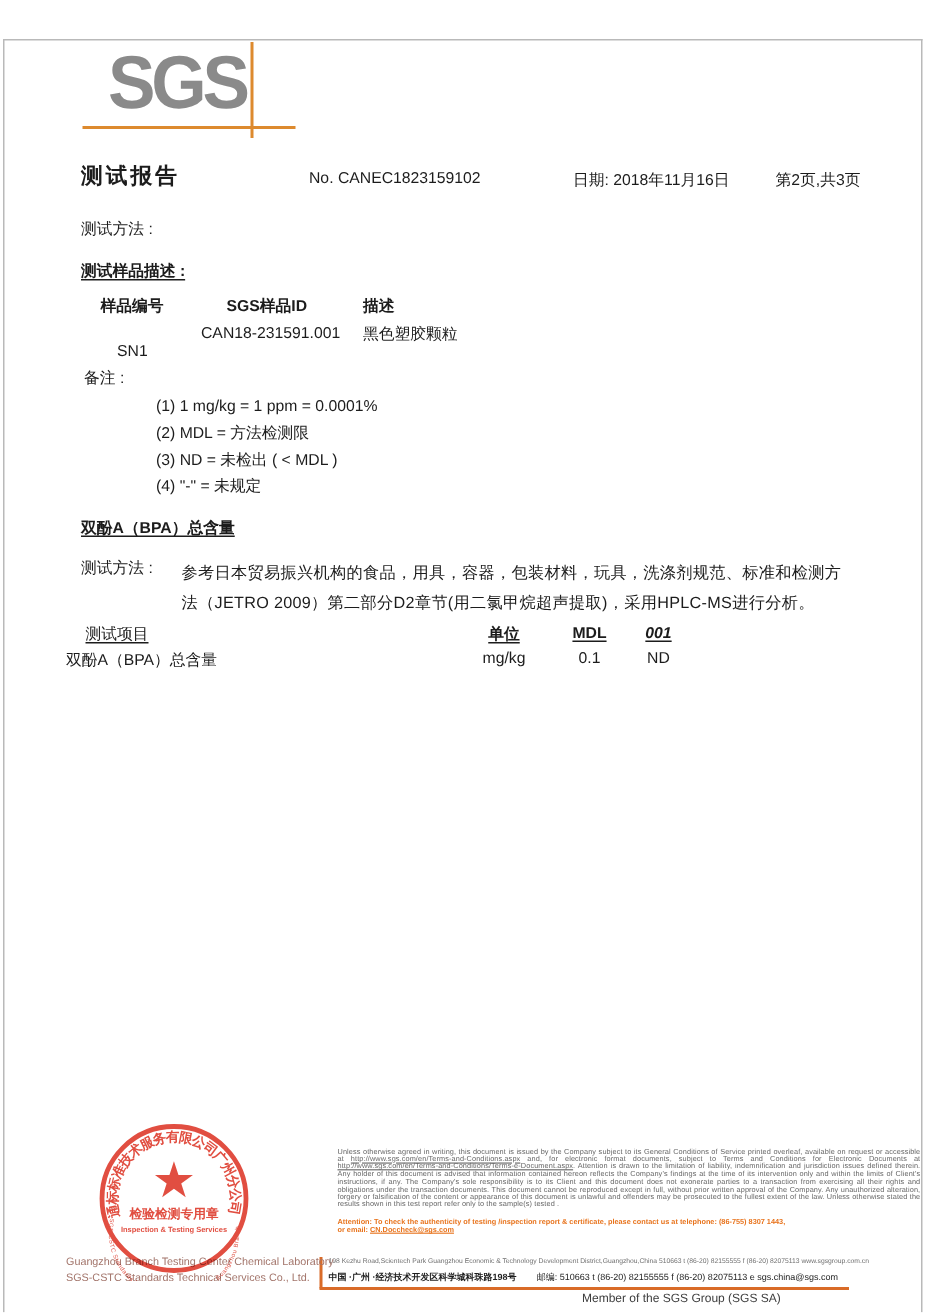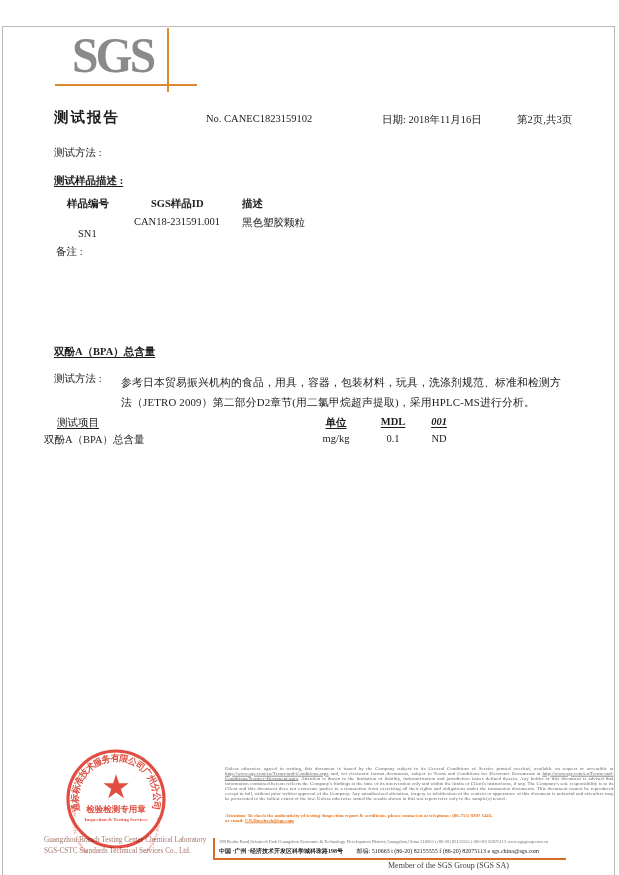--- a/index.html
+++ b/index.html
@@ -1,18 +1,18 @@
 <!DOCTYPE html>
 <html><head>
 <meta charset="utf-8">
 <style>
   html,body { margin:0; padding:0; background:#ffffff; }
   .page {
     position:relative; width:619px; height:875px; background:#ffffff;
-    font-family:Liberation Serif, serif; color:#1c1c1c;
+    font-family:Liberation Sans, sans-serif; color:#1c1c1c;
     overflow:hidden;
   }
   .abs { position:absolute; }
   .page-border {
     left:2px; top:26px; width:613px; height:849px;
     border-left:1px solid #b9b9b9; border-top:1px solid #b9b9b9; border-right:1px solid #b9b9b9;
     box-sizing:border-box;
   }
   
   .logo-text {
@@ -98,20 +98,26 @@
   <div class="abs t b u sample-title">测试样品描述 :</div>
 
   <div class="abs t b st-h1">样品编号</div>
   <div class="abs t b st-h2">SGS样品ID</div>
   <div class="abs t b st-h3">描述</div>
   <div class="abs t st-c1">SN1</div>
   <div class="abs t st-c2">CAN18-231591.001</div>
   <div class="abs t st-c3">黑色塑胶颗粒</div>
 
   <div class="abs t remarks-label">备注 :</div>
+  <div class="abs remarks">
+    <div class="remark-line">(1) 1 mg/kg = 1 ppm = 0.0001%</div>
+    <div class="remark-line">(2) MDL = 方法检测限</div>
+    <div class="remark-line">(3) ND = 未检出 ( &lt; MDL )</div>
+    <div class="remark-line">(4) "-" = 未规定</div>
+  </div>
 
   <div class="abs t b u bpa-heading">双酚A（BPA）总含量</div>
 
   <div class="abs t method-label">测试方法 :</div>
   <div class="abs method-lines">
     <div class="method-line">参考日本贸易振兴机构的食品，用具，容器，包装材料，玩具，洗涤剂规范、标准和检测方</div>
     <div class="method-line">法（JETRO 2009）第二部分D2章节(用二氯甲烷超声提取)，采用HPLC-MS进行分析。</div>
   </div>
 
   <div class="abs rt-cell u rt-item-h">测试项目</div>

